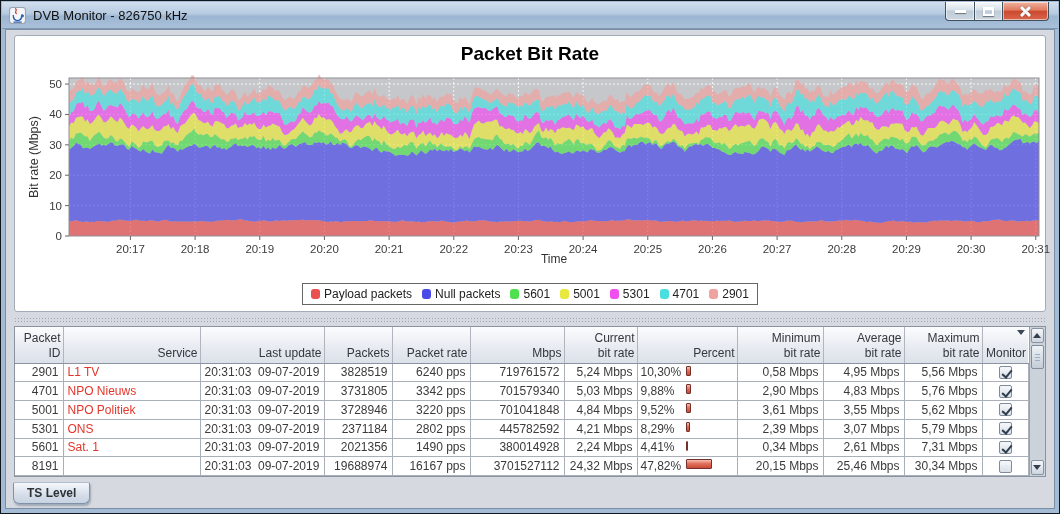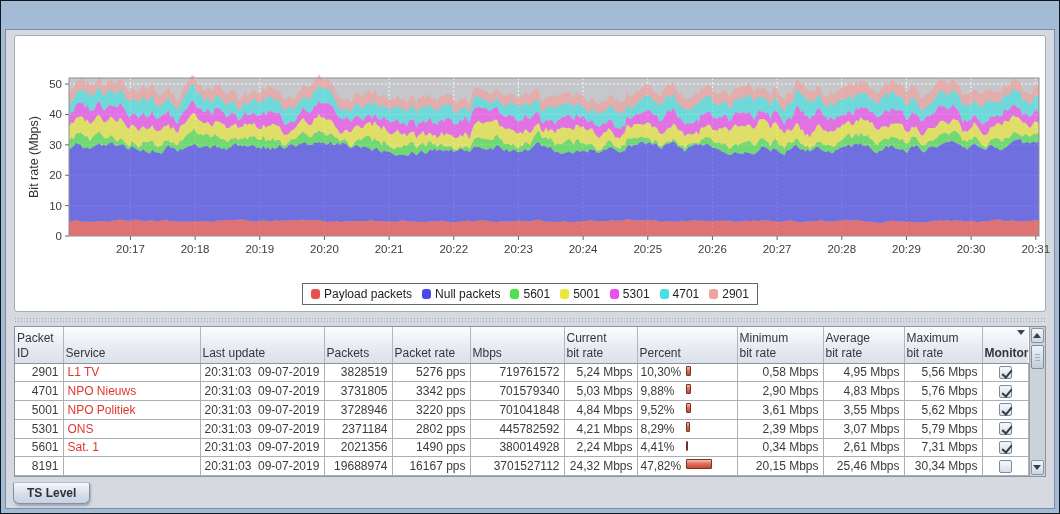--- a/index.html
+++ b/index.html
@@ -69,22 +69,22 @@
     background-size:3px 3px; }
 
   
   .table-wrap { position:absolute; left:8px; right:8px; top:296px; height:151px;
     border:1px solid #8a93a0; background:#fff; display:flex; }
   table { flex:1; border-collapse:collapse; table-layout:fixed; font-size:12px; width:100%; }
   th { background:linear-gradient(#fbfcfd,#e8ebf1 55%,#dce1e9);
     border-right:1px solid #b0b6c0; border-bottom:1px solid #8a93a0;
     font-weight:normal; color:#33373d; vertical-align:bottom;
     padding:1px 2px 2px; position:relative; height:36px; }
-  th:last-child { border-right:none;font-weight:bold; }
-  .h-line { display:block; text-align:left; line-height:15px; font-size:12px; white-space:nowrap; }
+  th:last-child { border-right:none; }
+  .h-line { display:block; text-align:right; line-height:15px; font-size:12px; white-space:nowrap; }
   td { border-right:1px solid #a9b0ba; border-bottom:1px solid #a9b0ba;
     padding:0 4px; height:15px; line-height:14px; color:#3a3a3a;
     white-space:pre; overflow:hidden; }
   td.right { text-align:right; }
   td.center { text-align:center; }
   td.service { color:#e3362b; }
   td.pct-cell { position:relative; padding-left:3px; }
   .pct-bar { position:absolute; left:48px; top:2px; height:10px;
     background:linear-gradient(#f4bfae,#e2705c 45%,#c94b38);
     border:1px solid #74302a; border-radius:1px; }
@@ -119,24 +119,47 @@
     background:linear-gradient(#f4f7fb,#d5dde9 60%,#c8d3e2);
     border:1px solid #7f92aa; border-top:1px solid #aebdd0;
     border-radius:2px 2px 6px 6px; box-shadow:1px 2px 2px rgba(60,80,110,.35);
     font-size:12px; font-weight:bold; color:#2e3136; }
 </style>
 </head>
 <body>
 
 <div class="window">
 
+  <div class="titlebar">
+    <span class="app-icon">
+      <svg viewBox="0 0 16 16" width="17" height="17">
+        <rect x="0.5" y="0.5" width="15" height="15" rx="2.5" fill="#f4f6f8" stroke="#9aa4ae"></rect>
+        <path d="M6.2 1.6 C8.4 3.2 4.6 4.2 6.8 6.2" stroke="#d4372e" fill="none" stroke-width="1.2" stroke-linecap="round"></path>
+        <path d="M4 7.6 c0 3.2 1.6 5.2 4 5.2 s4-2 4-5.2 c1-.3 1.7.3 1.4 1 -.2.7-1 .9-1.5.9" stroke="#2a5db0" fill="none" stroke-width="1.3"></path>
+        <path d="M4.6 14.2 h7" stroke="#2a5db0" stroke-width="1.2" stroke-linecap="round"></path>
+      </svg>
+    </span>
+    <span class="title-text">DVB Monitor - 826750 kHz</span>
+    <div class="win-buttons">
+      <div class="wbtn min">
+          <span class="g-min"></span>
+        </div>
+      <div class="wbtn max">
+          <span class="g-max"></span>
+        </div>
+      <div class="wbtn close">
+          <span class="g-x"></span>
+        </div>
+    </div>
+  </div>
 
   <div class="content">
 
     <div class="chart-panel">
+      <div class="chart-title">Packet Bit Rate</div>
       <div class="ylabel">Bit rate (Mbps)</div>
       <svg class="plot" id="plot-svg" width="1030" height="186">
           <rect x="52" y="2" width="970" height="158" fill="#c6c7ca"></rect>
           <line x1="52" x2="1022" y1="160" y2="160" stroke="#ffffff" stroke-dasharray="2,2" stroke-opacity="0.85"></line>
           <line x1="52" x2="1022" y1="129.6153846153846" y2="129.6153846153846" stroke="#ffffff" stroke-dasharray="2,2" stroke-opacity="0.85"></line>
           <line x1="52" x2="1022" y1="99.23076923076923" y2="99.23076923076923" stroke="#ffffff" stroke-dasharray="2,2" stroke-opacity="0.85"></line>
           <line x1="52" x2="1022" y1="68.84615384615385" y2="68.84615384615385" stroke="#ffffff" stroke-dasharray="2,2" stroke-opacity="0.85"></line>
           <line x1="52" x2="1022" y1="38.46153846153845" y2="38.46153846153845" stroke="#ffffff" stroke-dasharray="2,2" stroke-opacity="0.85"></line>
           <line x1="52" x2="1022" y1="8.076923076923066" y2="8.076923076923066" stroke="#ffffff" stroke-dasharray="2,2" stroke-opacity="0.85"></line>
           <line x1="113.43333333333334" x2="113.43333333333334" y1="2" y2="160" stroke="#ffffff" stroke-dasharray="2,2" stroke-opacity="0.85"></line>
@@ -198,20 +221,21 @@
           <text x="760.1" y="177" text-anchor="middle" font-size="11.5" fill="#3c3c3c">20:27</text>
           <line x1="824.7666666666667" x2="824.7666666666667" y1="160" y2="164" stroke="#666"></line>
           <text x="824.7666666666667" y="177" text-anchor="middle" font-size="11.5" fill="#3c3c3c">20:28</text>
           <line x1="889.4333333333333" x2="889.4333333333333" y1="160" y2="164" stroke="#666"></line>
           <text x="889.4333333333333" y="177" text-anchor="middle" font-size="11.5" fill="#3c3c3c">20:29</text>
           <line x1="954.1" x2="954.1" y1="160" y2="164" stroke="#666"></line>
           <text x="954.1" y="177" text-anchor="middle" font-size="11.5" fill="#3c3c3c">20:30</text>
           <line x1="1018.7666666666667" x2="1018.7666666666667" y1="160" y2="164" stroke="#666"></line>
           <text x="1018.7666666666667" y="177" text-anchor="middle" font-size="11.5" fill="#3c3c3c">20:31</text>
         </svg>
+      <div class="time-label">Time</div>
       <div class="legend-row">
         <div class="legend" id="chart-legend">
             <div class="legend-item">
               <span class="legend-marker" style="background: rgb(233, 80, 78);"></span>
               <span>Payload packets</span>
             </div>
             <div class="legend-item">
               <span class="legend-marker" style="background: rgb(74, 74, 232);"></span>
               <span>Null packets</span>
             </div>
@@ -309,21 +333,21 @@
                 <span class="sort-desc"></span>
               </th>
             </tr>
           </thead>
         <tbody id="tbody">
             <tr>
               <td class="right ">2901</td>
               <td class="service">L1 TV</td>
               <td class="center ">20:31:03  09-07-2019</td>
               <td class="right ">3828519</td>
-              <td class="right ">5276 pps</td>
+              <td class="right ">6240 pps</td>
               <td class="right ">719761572</td>
               <td class="right ">5,24 Mbps</td>
               <td class="pct-cell"><span>10,30%</span><span class="pct-bar" style="width: 5.768px;"></span></td>
               <td class="right ">0,58 Mbps</td>
               <td class="right ">4,95 Mbps</td>
               <td class="right ">5,56 Mbps</td>
               <td class="center"><div class="cb checked"></div></td>
             </tr>
             <tr>
               <td class="right ">4701</td>

